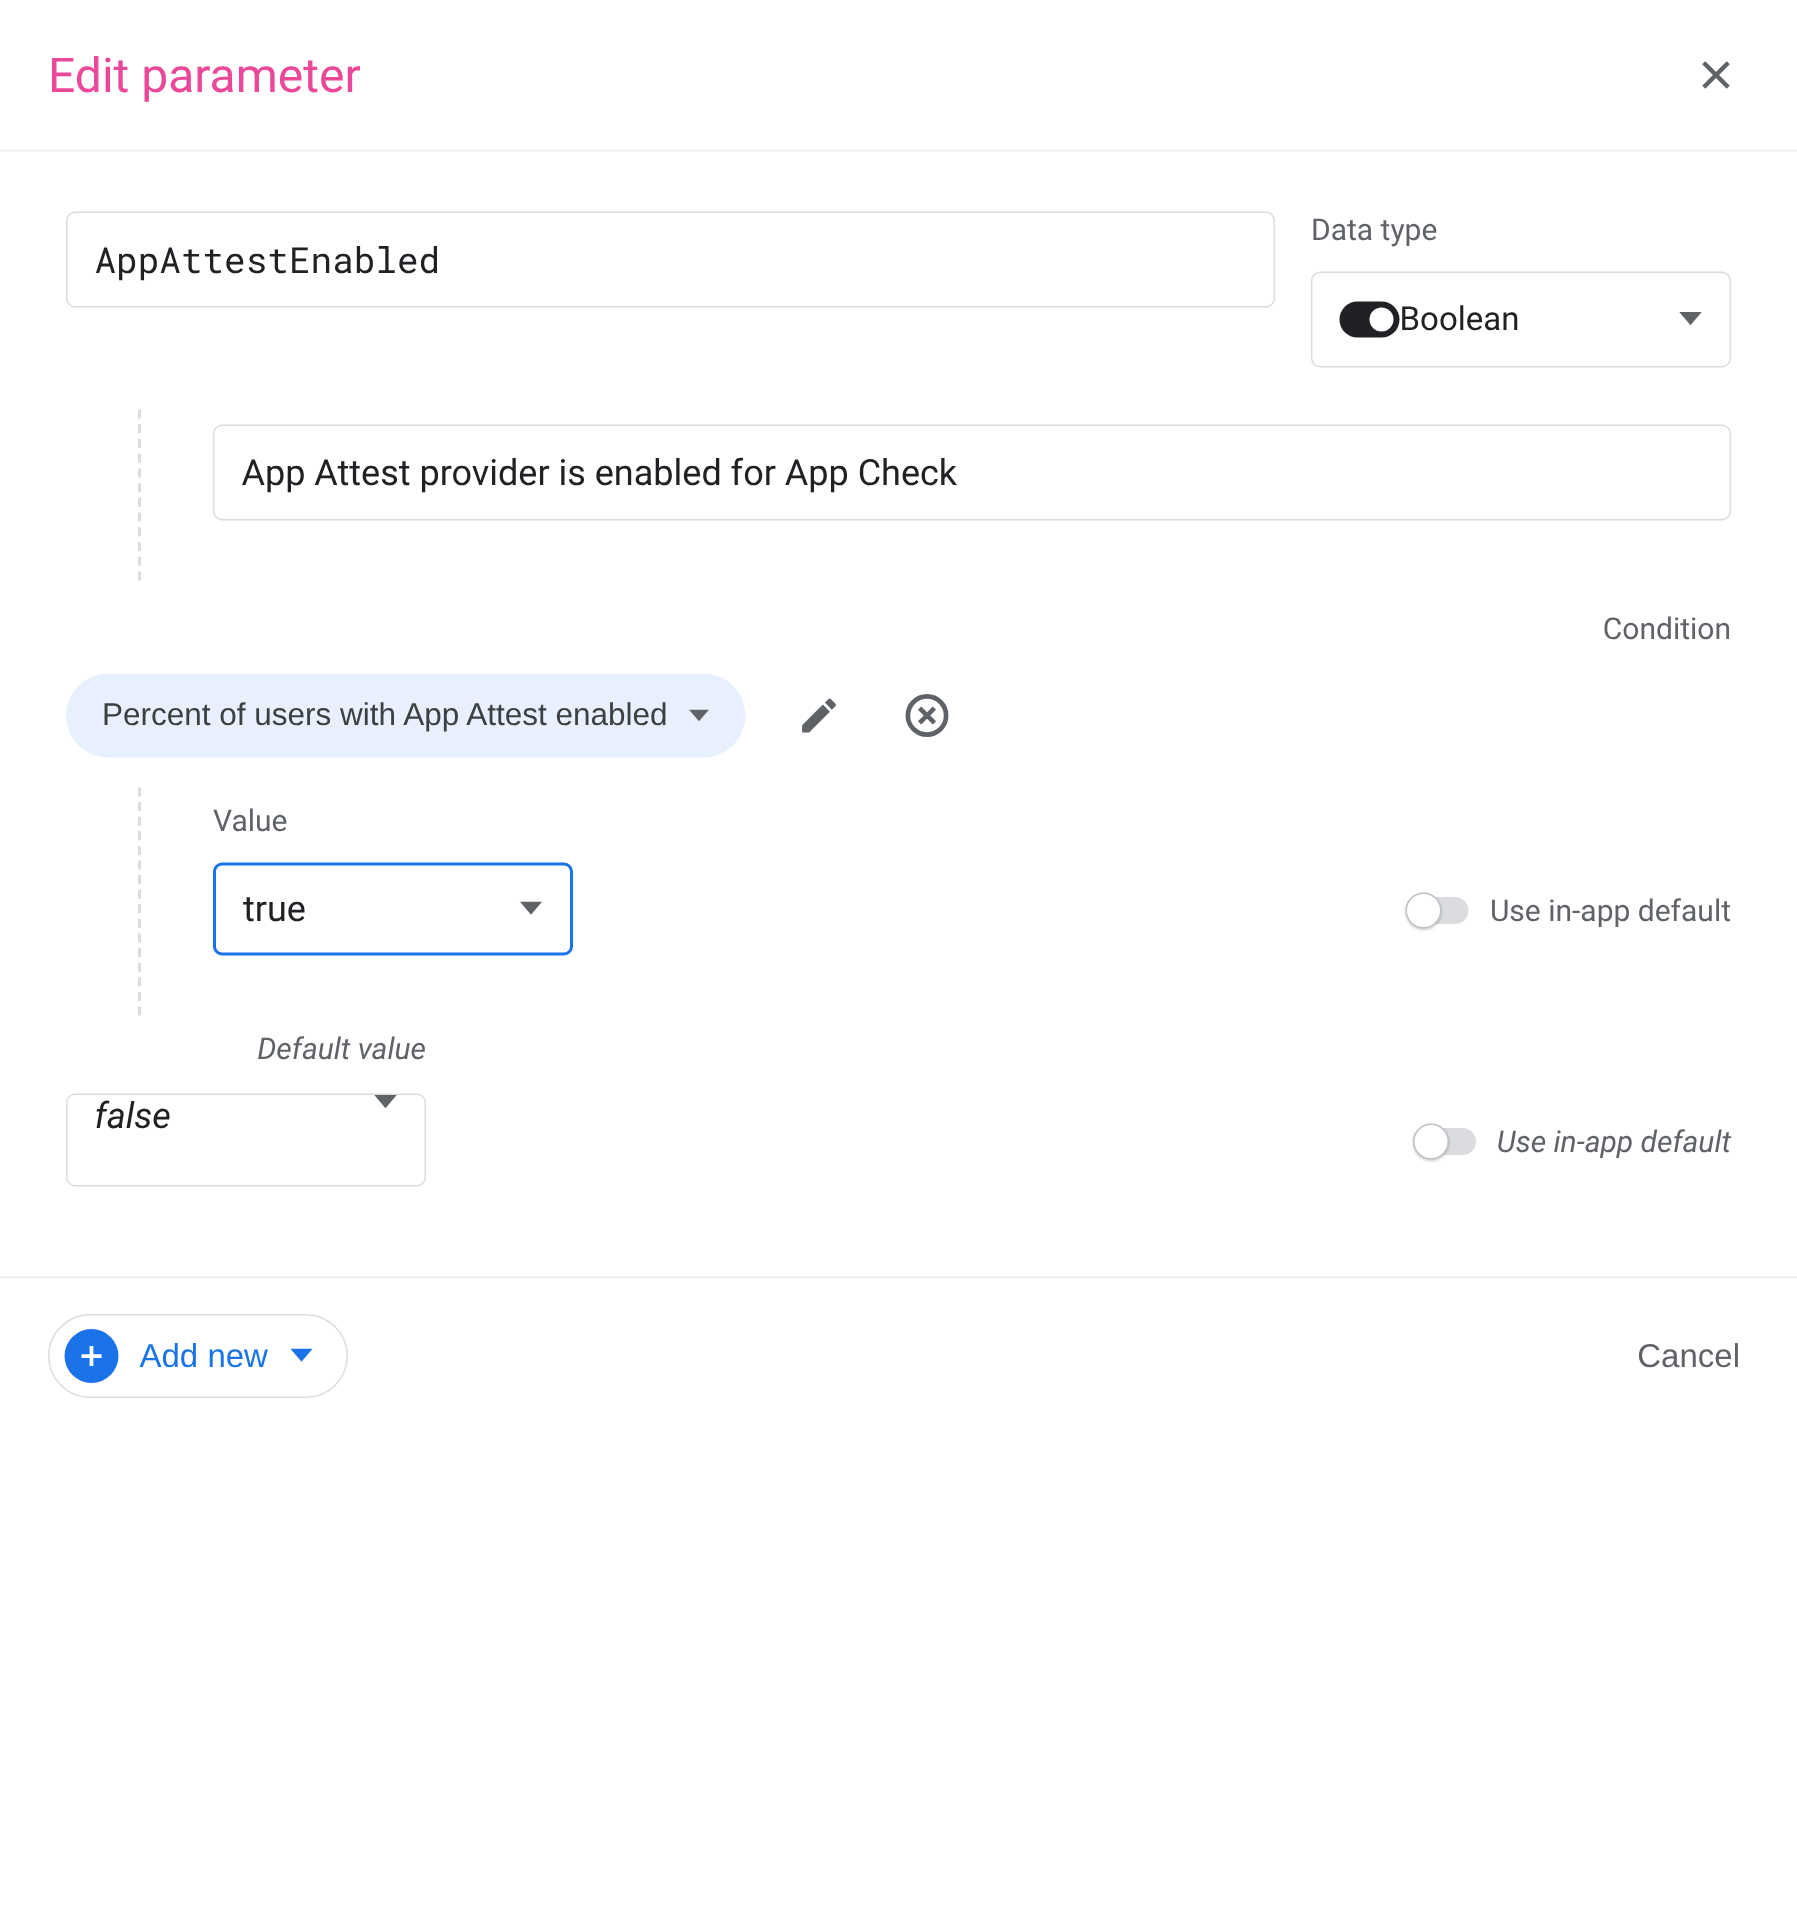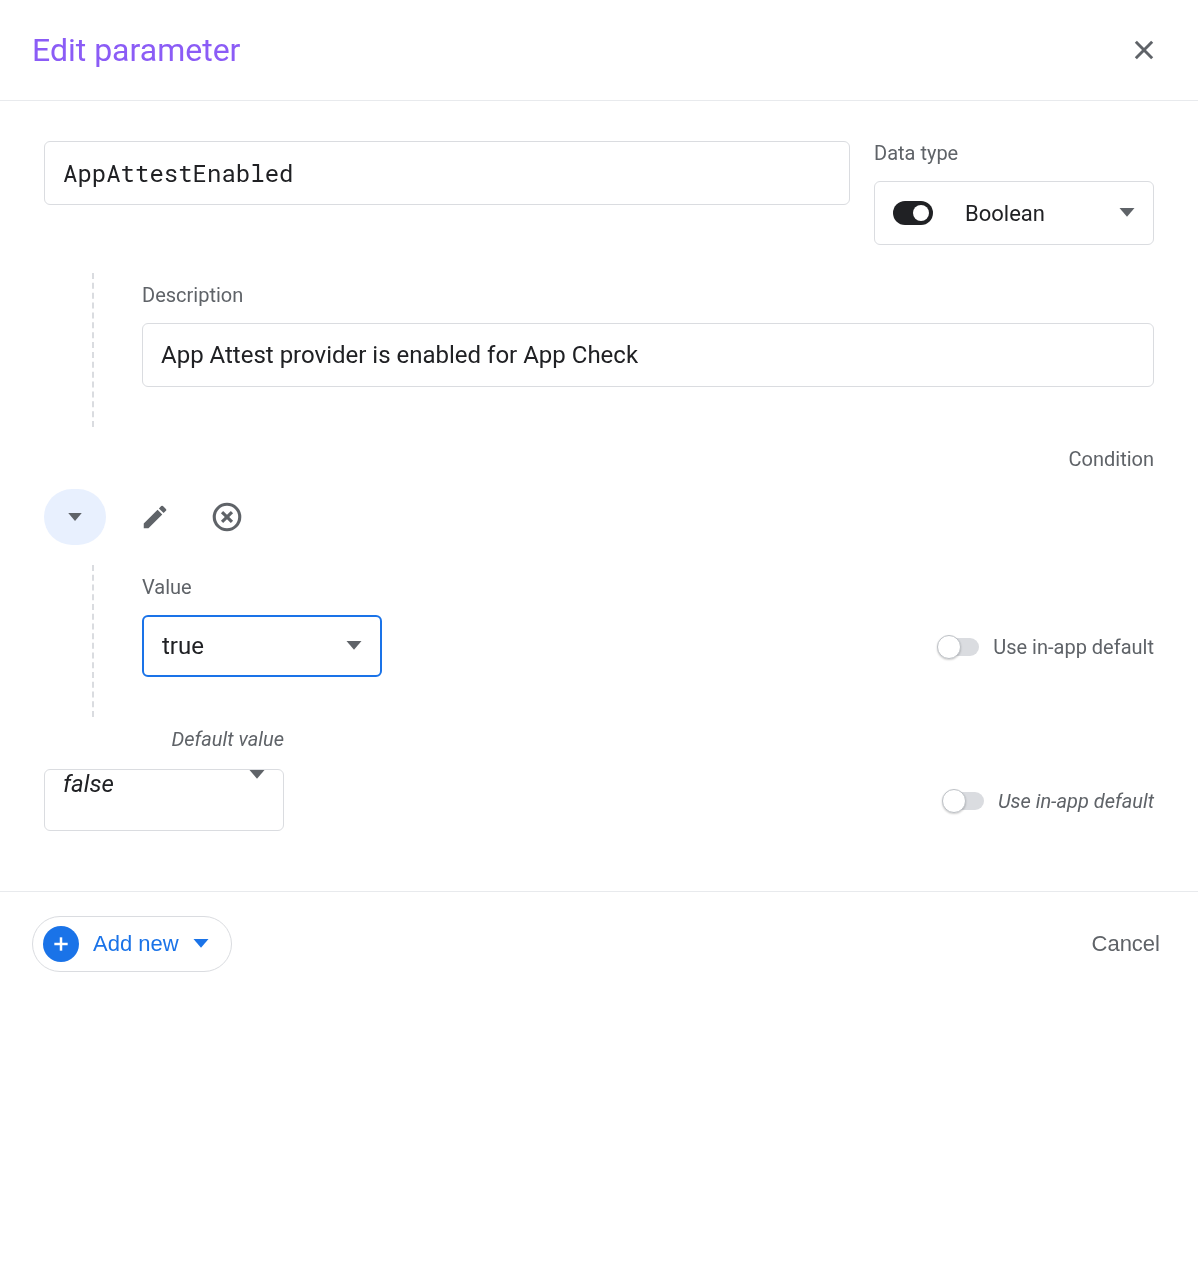--- a/index.html
+++ b/index.html
@@ -16,21 +16,21 @@
   .header {
     display: flex;
     align-items: center;
     justify-content: space-between;
     padding: 28px 32px 28px 32px;
     border-bottom: 1px solid #e8eaed;
   }
   .title {
     font-size: 32px;
     font-weight: 400;
-    color: #8b5cf6;
+    color: #ec4899;
   }
   .close-btn {
     background: none;
     border: none;
     cursor: pointer;
     padding: 8px;
     color: #5f6368;
     display: flex;
     align-items: center;
     justify-content: center;
@@ -85,21 +85,21 @@
     font-size: 22px;
     color: #202124;
     cursor: pointer;
     gap: 14px;
     background: #fff;
     justify-content: space-between;
   }
   .select-box-left {
     display: flex;
     align-items: center;
-    gap: 32px;
+    gap: 0;
   }
   .toggle-pill {
     width: 40px;
     height: 24px;
     border-radius: 12px;
     background: #202124;
     position: relative;
     flex-shrink: 0;
   }
   .toggle-pill::after {
@@ -330,28 +330,28 @@
             <span>Boolean</span>
           </div>
           <svg class="dropdown-arrow" width="16" height="10" viewBox="0 0 12 8" fill="currentColor">
               <path d="M0 0 L12 0 L6 7 Z"></path>
             </svg>
         </div>
       </div>
     </div>
 
     <div class="indented">
-      <div class="label" style="margin-bottom:16px">Description</div>
       <input class="input-desc" value="App Attest provider is enabled for App Check" style="">
     </div>
 
     <div class="section-label">Condition</div>
 
     <div class="chip-row">
       <button class="chip">
+        <span>Percent of users with App Attest enabled</span>
         <svg class="dropdown-arrow" width="14" height="9" viewBox="0 0 12 8" fill="#5f6368">
             <path d="M0 0 L12 0 L6 7 Z"></path>
           </svg>
       </button>
       <button class="icon-btn">
         <svg width="30" height="30" viewBox="0 0 24 24" fill="#5f6368">
             <path d="M3 17.25V21h3.75L17.81 9.94l-3.75-3.75L3 17.25zM20.71 7.04a1 1 0 0 0 0-1.41l-2.34-2.34a1 1 0 0 0-1.41 0l-1.83 1.83 3.75 3.75 1.83-1.83z"></path>
           </svg>
       </button>
       <button class="icon-btn">

